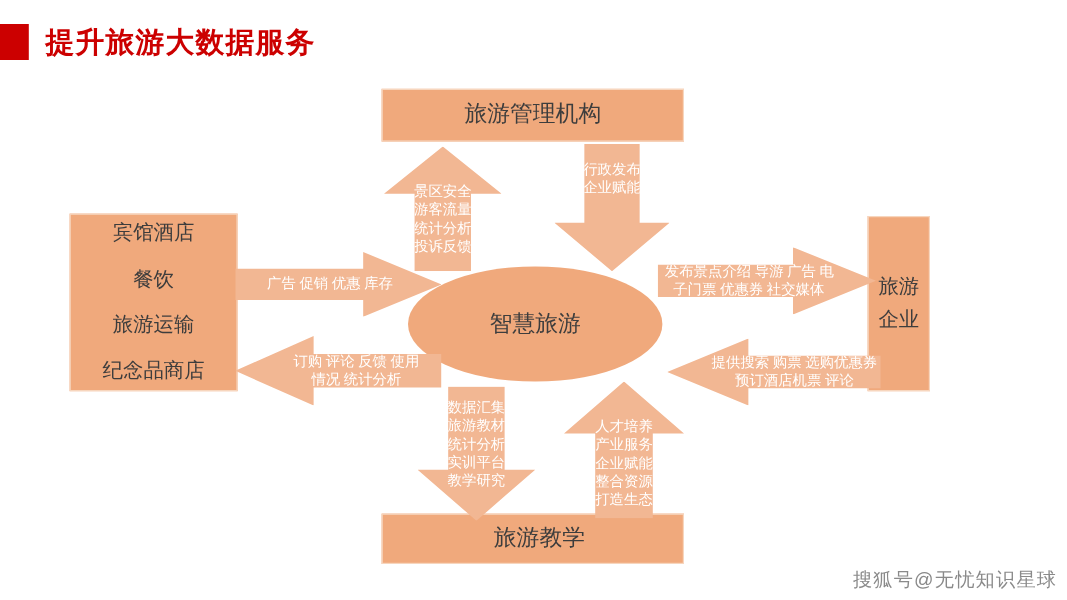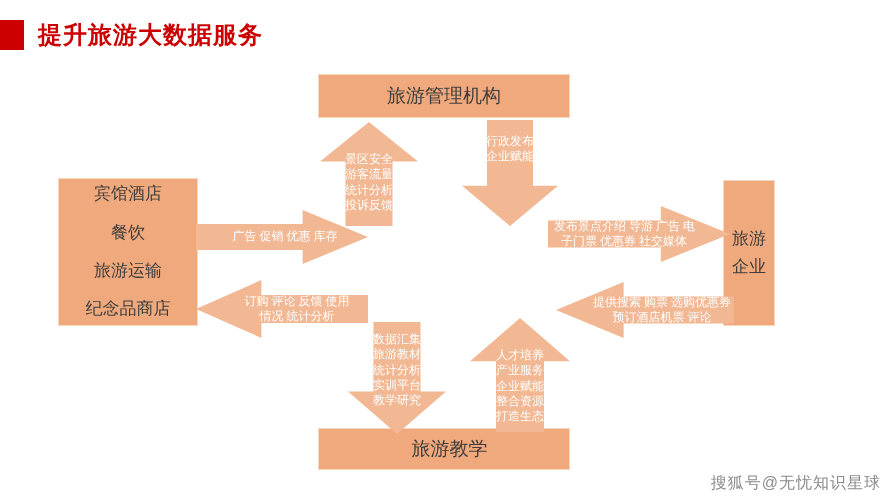--- a/index.html
+++ b/index.html
@@ -115,21 +115,21 @@
   }
   .ar-down {
     clip-path: polygon(26% 0%, 26% 62%, 0% 62%, 50% 100%, 100% 62%, 74% 62%, 74% 0%);
   }
 
   
   .arrow .txt { position: absolute; }
 
   
   #arrow-left-in   { left: 196px; top: 210px; width: 172px; height: 54px; }
-  #arrow-left-in .txt   { left: 24px; top: 50%; transform: translateY(-50%); width: 130px; }
+  #arrow-left-in .txt   { left: 14px; top: 50%; transform: translateY(-50%); width: 130px; }
 
   #arrow-left-out  { left: 196px; top: 280px; width: 172px; height: 58px; }
   #arrow-left-out .txt  { left: 36px; top: 50%; transform: translateY(-50%); width: 130px; }
 
   #arrow-right-in  { left: 548px; top: 206px; width: 182px; height: 56px; }
   #arrow-right-in .txt  { left: 6px; top: 50%; transform: translateY(-50%); width: 140px; }
 
   #arrow-right-out { left: 556px; top: 282px; width: 178px; height: 56px; }
   #arrow-right-out .txt { left: 36px; top: 50%; transform: translateY(-50%); width: 140px; }
 
@@ -180,20 +180,23 @@
     <div class="line">餐饮</div>
     <div class="line">旅游运输</div>
     <div class="line">纪念品商店</div>
   </div>
 
   <div class="node" id="node-right">
     <div class="line">旅游</div>
     <div class="line">企业</div>
   </div>
 
+  <div id="hub">
+    <span>智慧旅游</span>
+  </div>
 
   <div class="arrow horiz ar-right" id="arrow-left-in">
     <div class="txt">
       <div class="line">广告 促销 优惠 库存</div>
     </div>
   </div>
 
   <div class="arrow horiz ar-left" id="arrow-left-out">
     <div class="txt">
       <div class="line">订购 评论 反馈 使用</div>

